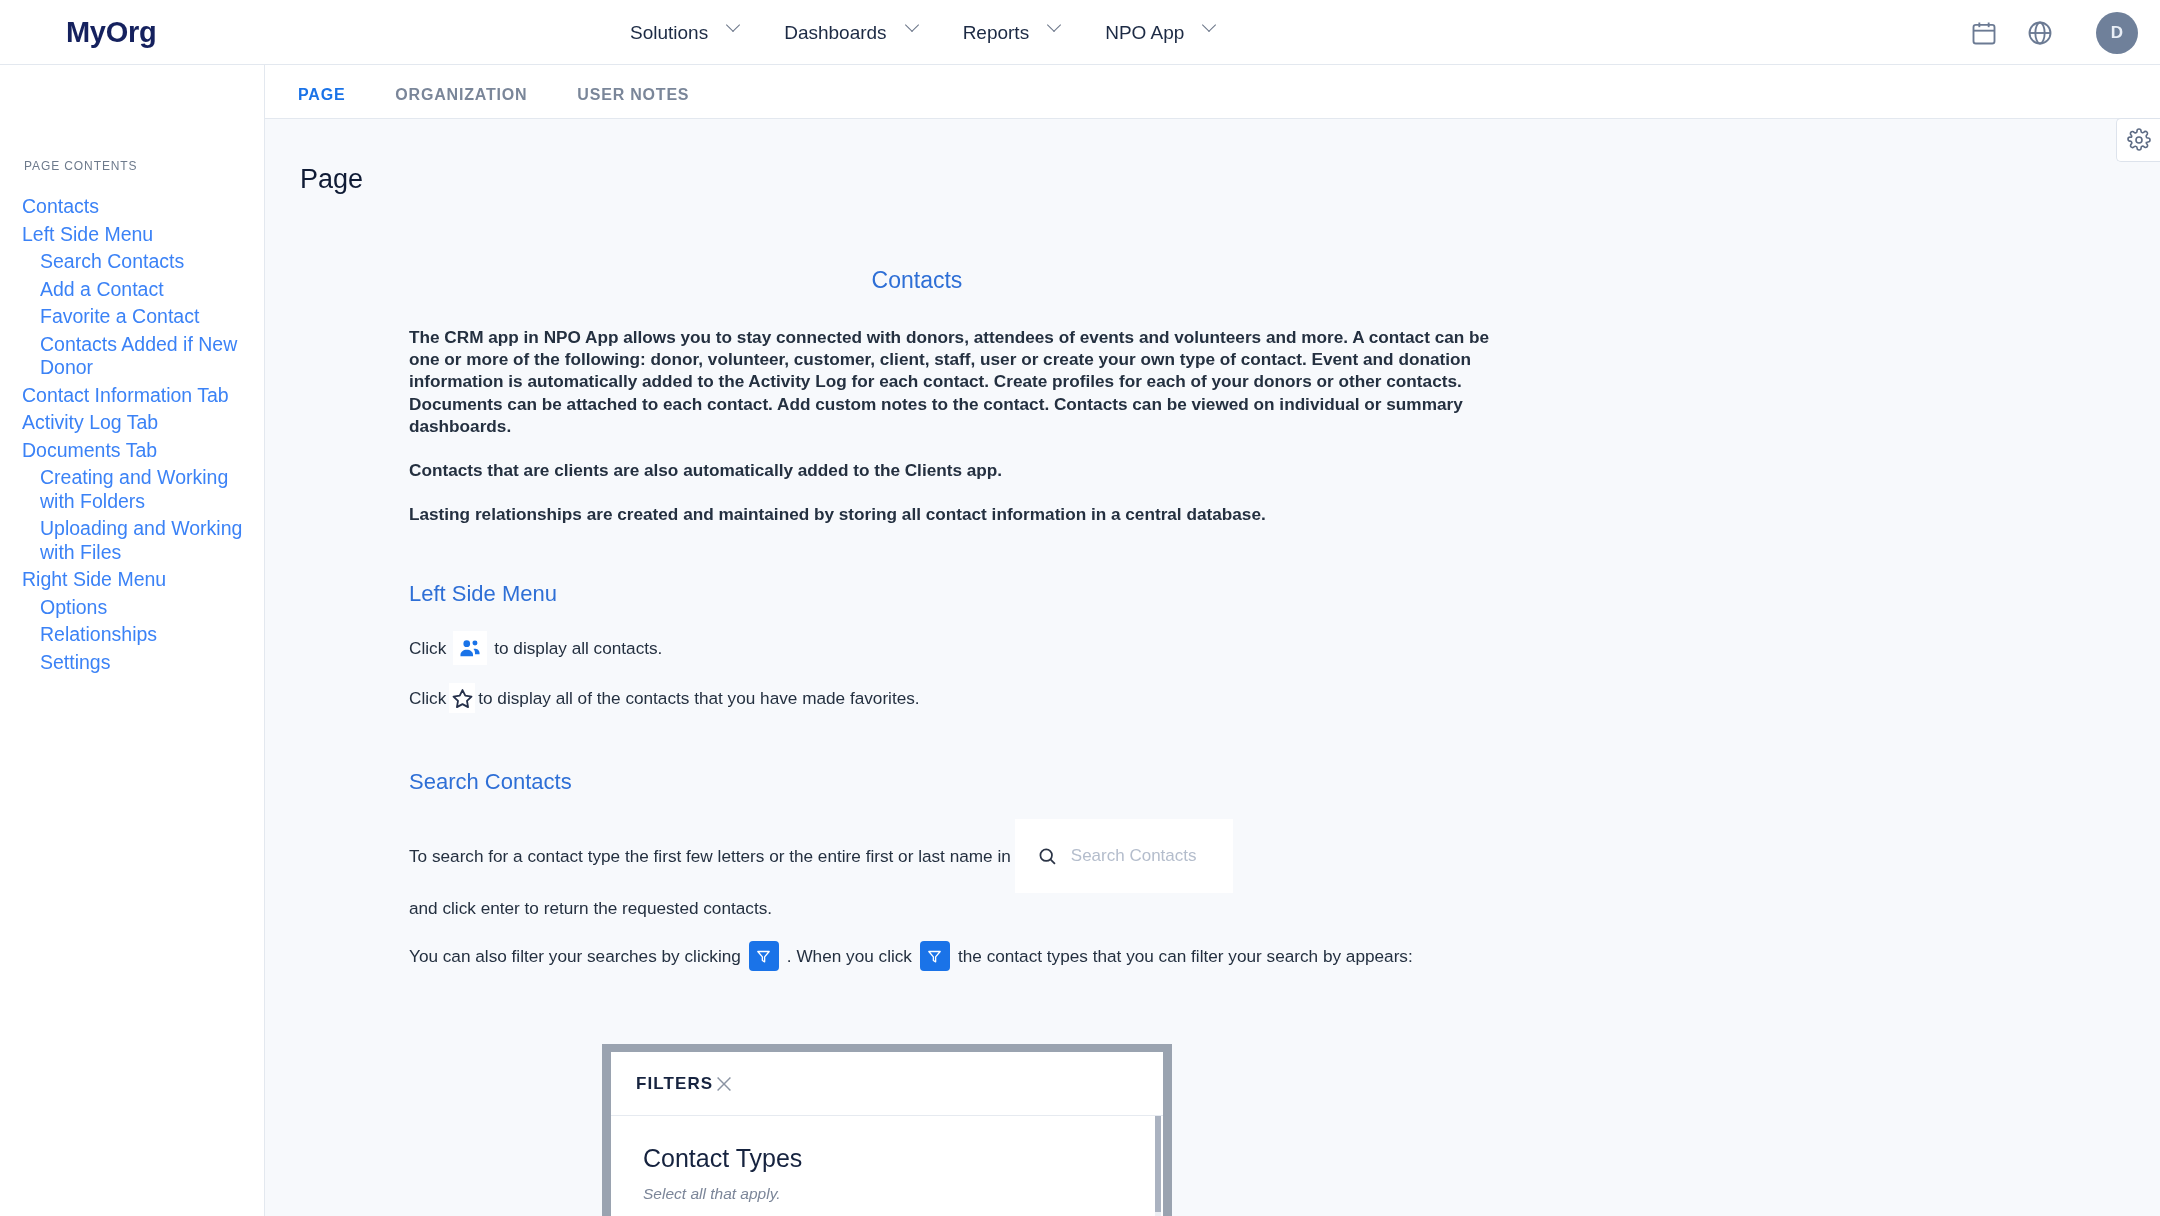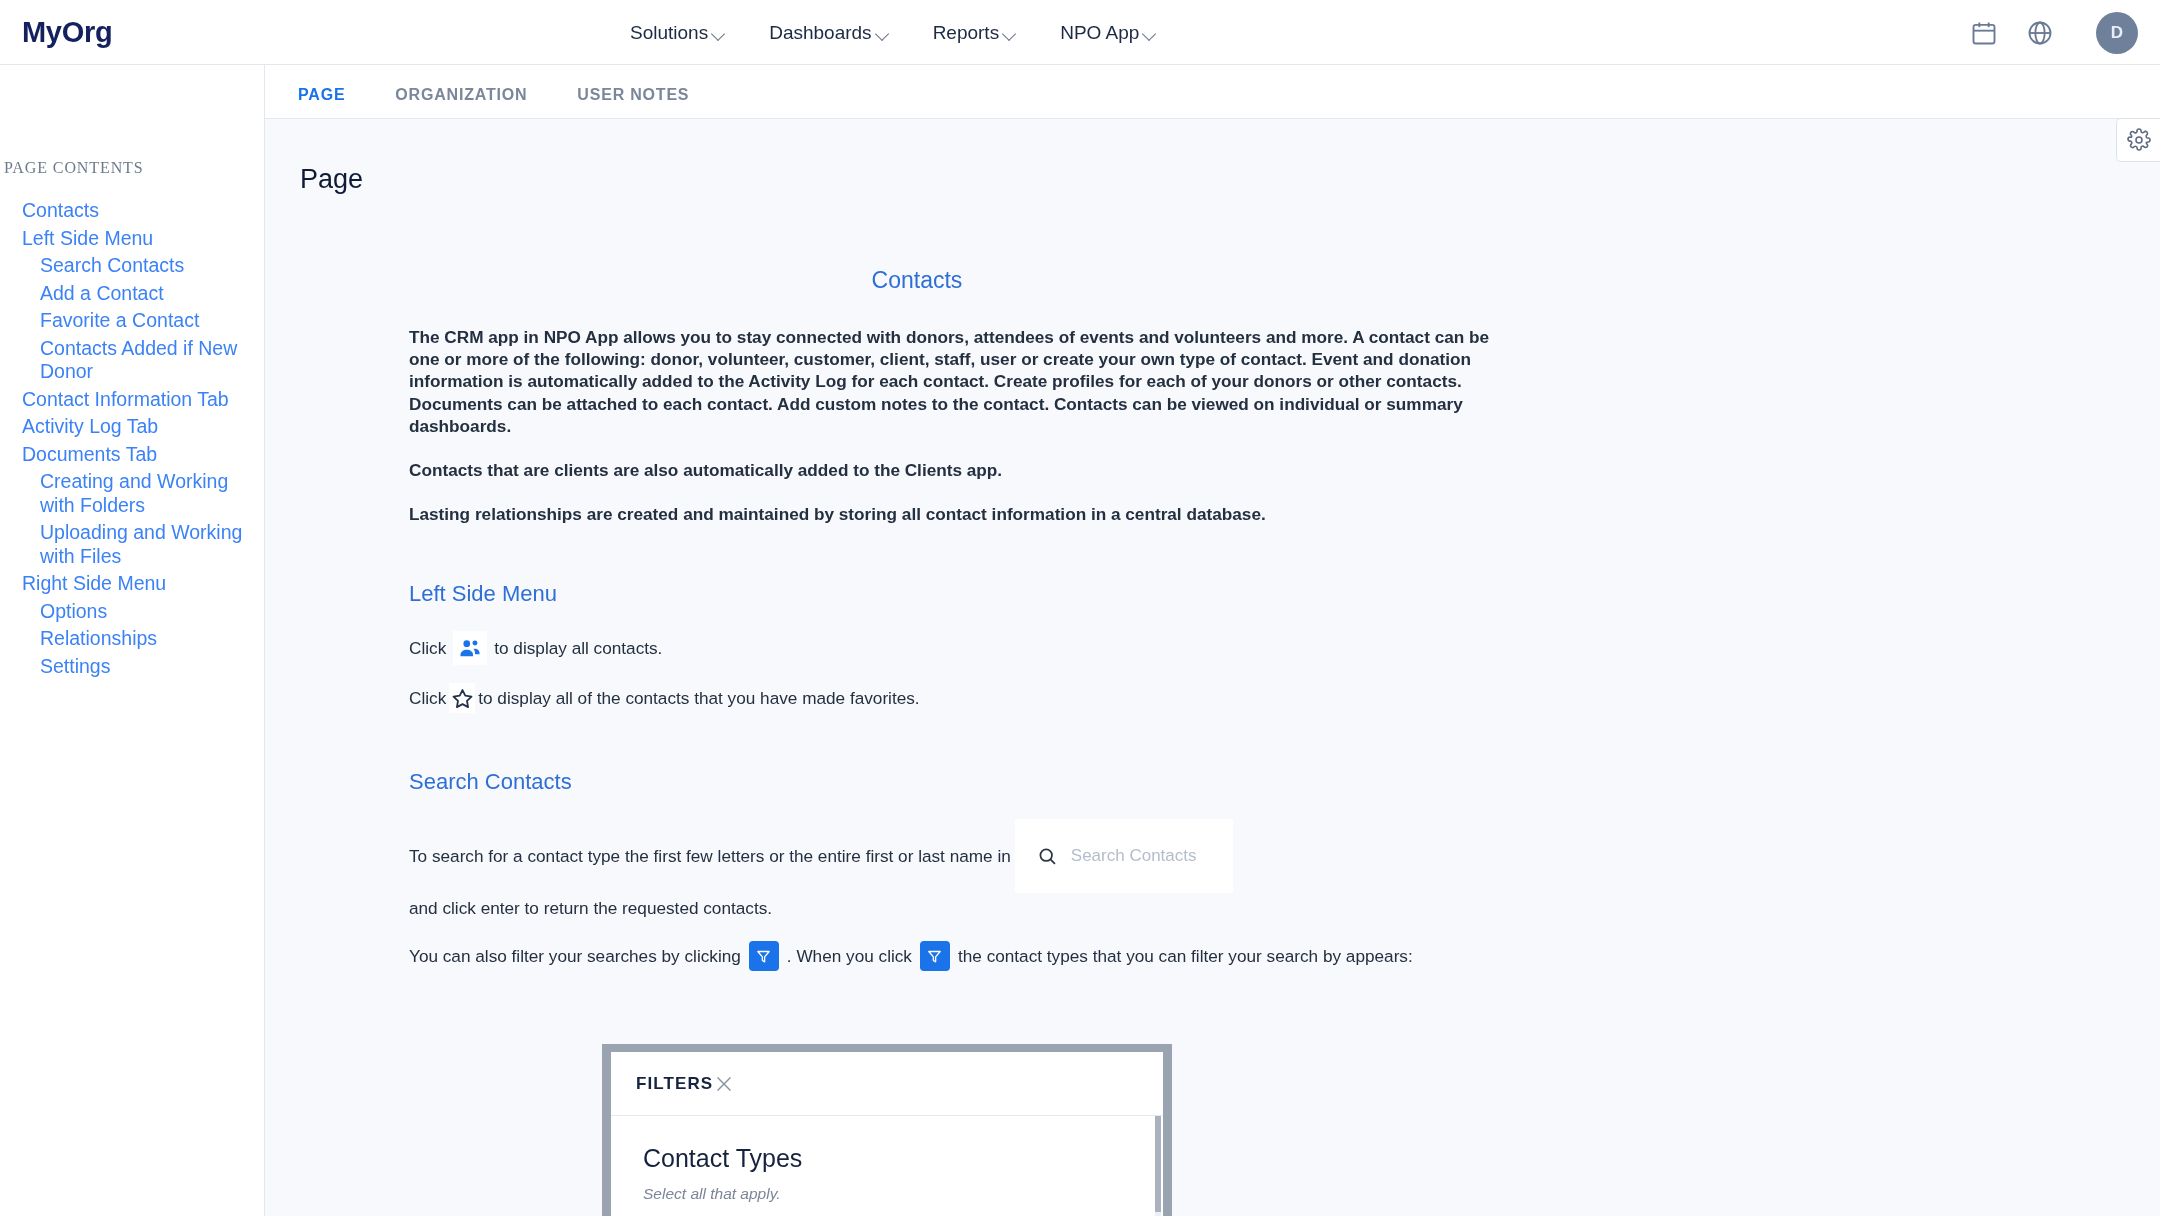--- a/index.html
+++ b/index.html
@@ -9,35 +9,35 @@
     background: #ffffff;
     overflow: hidden;
   }
 
   
   .topbar {
     position: absolute; top: 0; left: 0;
     width: 2160px; height: 65px;
     background: #ffffff;
     border-bottom: 1px solid #e3e8ef;
-    display: flex; align-items: center;
+    display: flex; align-items: center; padding-left: 44px;
   }
   .brand {
     margin-left: 22px;
     font-size: 29px; font-weight: bold;
     color: #15215e;
     letter-spacing: -0.3px;
     white-space: nowrap;
   }
   .mainnav {
     position: absolute; left: 630px; top: 0;
     height: 65px; display: flex; align-items: center; gap: 43px;
   }
   .navitem {
-    display: flex; align-items: flex-end; gap: 5px;
+    display: flex; align-items: flex-start; gap: 20px;
     font-size: 19px; color: #1c2a44; cursor: pointer;
     white-space: nowrap;
   }
   .chev { display: inline-block; width: 13px; height: 13px; position: relative; top: -2px; }
   .chev::after {
     content: ""; position: absolute; left: 0; top: 0;
     width: 9px; height: 9px;
     border-right: 1.6px solid #6a7588; border-bottom: 1.6px solid #6a7588;
     transform: rotate(45deg);
   }
@@ -56,23 +56,23 @@
 
   
   .sidebar {
     position: absolute; top: 65px; left: 0;
     width: 265px; height: 1151px;
     background: #ffffff;
     border-right: 1px solid #e3e8ef;
     overflow: hidden;
   }
   .toc-title {
-    margin: 94px 0 0 4px;
-    font-size: 16px; letter-spacing: 0.9px;
-    color: #6d7a8c; font-weight: normal; font-family: Liberation Serif, serif;
+    margin: 94px 0 0 24px;
+    font-size: 12px; letter-spacing: 0.9px;
+    color: #6d7a8c; font-weight: normal;
   }
   .toc { margin-top: 20px; }
   .toc a {
     display: block; color: #3b82f6; font-size: 19.5px;
     line-height: 23.5px; text-decoration: none;
     margin: 0 0 0 22px; padding: 2px 0; cursor: pointer;
   }
   .toc a.lvl2 { margin-left: 40px; max-width: 205px; }
 
   

